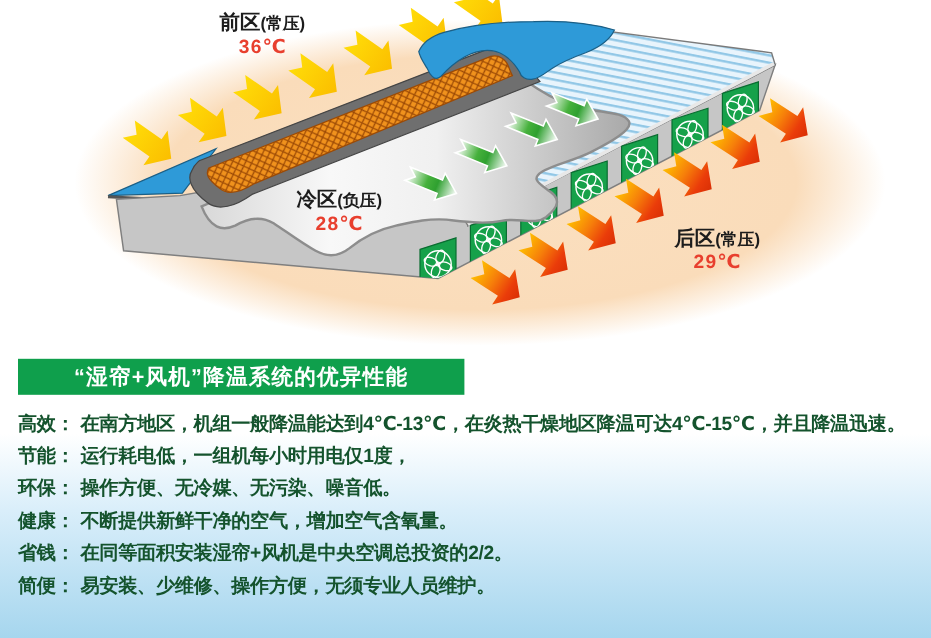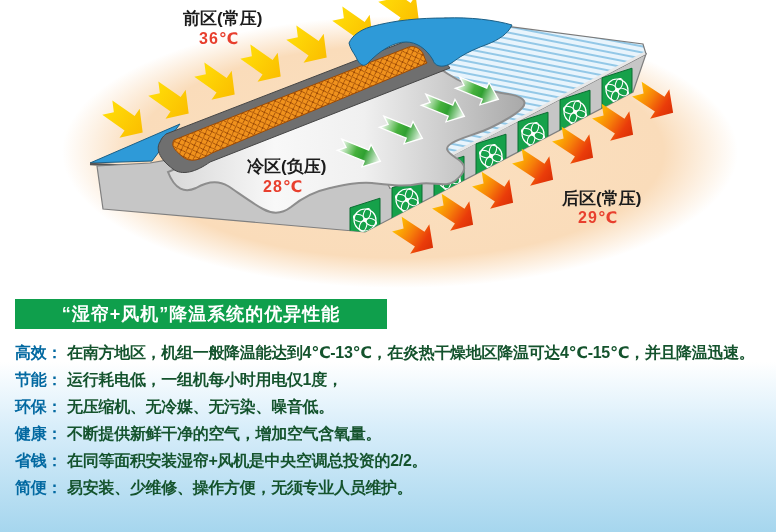--- a/index.html
+++ b/index.html
@@ -1,28 +1,28 @@
 <!DOCTYPE html>
 <html><head>
 <meta charset="utf-8">
 <style>
   html,body{margin:0;padding:0;}
   body{width:776px;height:532px;overflow:hidden;
        background:linear-gradient(180deg,#ffffff 0%,#ffffff 68%,#d9eefa 80%,#a6d6ee 100%);
        font-family:"Liberation Sans","DejaVu Sans",sans-serif;position:relative;}
   .diagram{position:absolute;left:0;top:0;width:776px;height:296px;}
   .zone{position:absolute;font-weight:bold;color:#1c1c1c;white-space:nowrap;font-size:17px;}
-  .zone .zp{font-size:17px;}
+  .zone .zp{font-size:14px;}
   .ztemp{position:absolute;font-weight:bold;color:#e83f2e;font-size:16px;letter-spacing:1px;white-space:nowrap;}
   .banner{position:absolute;left:15px;top:299px;width:372px;height:30px;background:#0f9f4c;
           color:#fff;font-weight:bold;font-size:18px;display:flex;align-items:center;justify-content:center;
           letter-spacing:1px;white-space:nowrap;text-align:center;}
   .features{position:absolute;left:15px;top:340px;width:761px;}
   .frow{height:27px;display:flex;align-items:center;font-size:16px;font-weight:bold;white-space:nowrap;letter-spacing:-0.3px;}
-  .flabel{color:#0369a1;margin-right:5px;}
+  .flabel{color:#14532d;margin-right:5px;}
   .ftext{color:#14532d;}
 </style>
 </head>
 <body>
 
 <div class="diagram">
 <svg width="776" height="296" viewBox="0 0 776 296">
   <defs>
     <radialGradient id="peachG" cx="50%" cy="50%" r="50%">
       <stop offset="0%" stop-color="#fbe0c0"></stop>
@@ -180,21 +180,21 @@
   <div class="frow">
     <span class="flabel">高效：</span>
       <span class="ftext">在南方地区，机组一般降温能达到4℃-13℃，在炎热干燥地区降温可达4℃-15℃，并且降温迅速。</span>
   </div>
   <div class="frow">
     <span class="flabel">节能：</span>
       <span class="ftext">运行耗电低，一组机每小时用电仅1度，</span>
   </div>
   <div class="frow">
     <span class="flabel">环保：</span>
-      <span class="ftext">无压缩机、无冷媒、无污染、噪音低。</span>
+      <span class="ftext">操作方便、无冷媒、无污染、噪音低。</span>
   </div>
   <div class="frow">
     <span class="flabel">健康：</span>
       <span class="ftext">不断提供新鲜干净的空气，增加空气含氧量。</span>
   </div>
   <div class="frow">
     <span class="flabel">省钱：</span>
       <span class="ftext">在同等面积安装湿帘+风机是中央空调总投资的2/2。</span>
   </div>
   <div class="frow">

